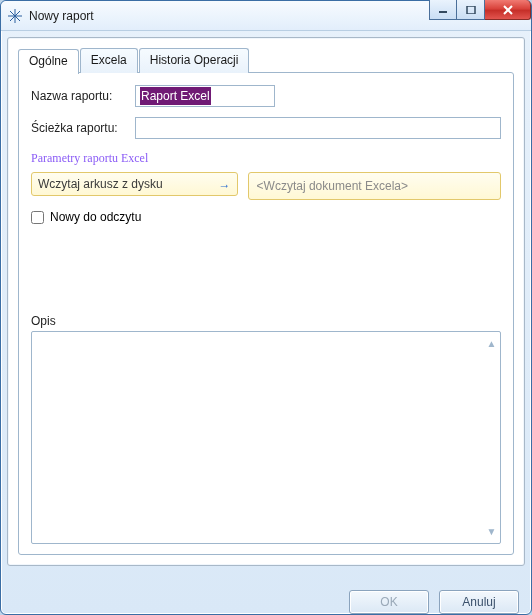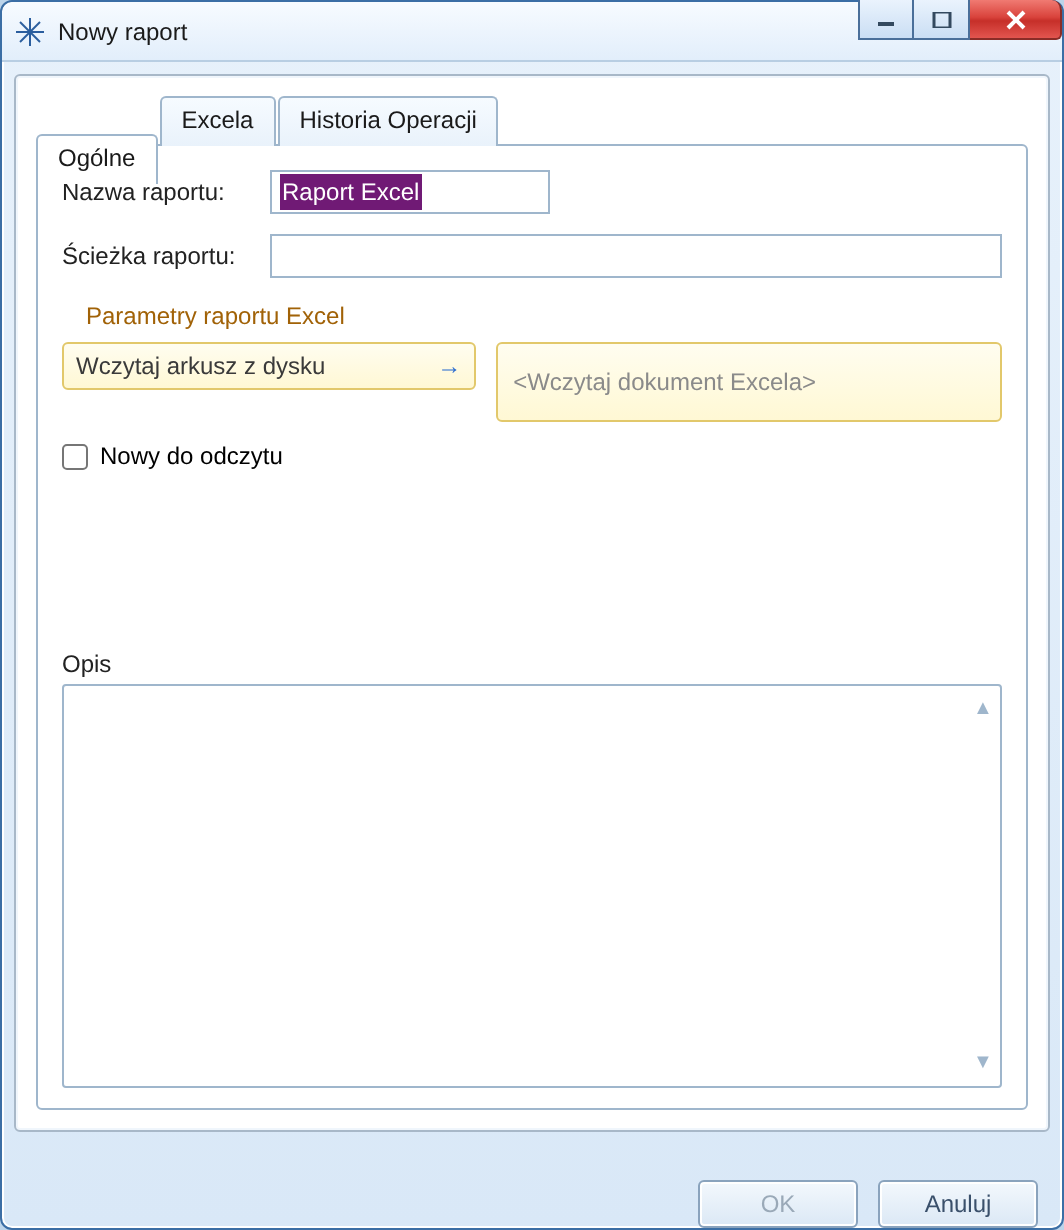--- a/index.html
+++ b/index.html
@@ -60,21 +60,21 @@
     border-bottom: none;
     background: linear-gradient(#f6fbff, #e9f2fb);
     border-top-left-radius: 3px; border-top-right-radius: 3px;
     color: #1a1a1a; cursor: pointer; margin-right: 1px;
     position: relative;
   }
   .tab.active {
     background: #ffffff;
     border-color: #9fb6cc;
     padding-bottom: 6px;
-    top: 19px;
+    top: 1px;
     z-index: 3;
   }
   .tab-panel {
     flex: 1;
     border: 1px solid #9fb6cc;
     background: #ffffff;
     border-radius: 0 3px 3px 3px;
     padding: 12px 12px 10px 12px;
     display: flex; flex-direction: column;
     position: relative;
@@ -85,37 +85,37 @@
   .text-input {
     border: 1px solid #9fb6cc; height: 22px; padding: 0 4px;
     background: #fff; outline: none;
   }
   .sel-inner {
     background: #701a75; color: #fff; padding: 1px 1px;
     display: inline-block; line-height: 16px;
   }
   .input-name { width: 140px; display:flex; align-items:center; }
   .input-path { flex: 1; }
-  .section-label { color: #a16207; margin: 2px 0 6px 12px; }
+  .section-label { color: #8b5cf6; margin: 2px 0 6px 0; font-family: Liberation Serif, serif; }
   .param-row {
     display: flex; align-items: stretch; gap: 10px;
   }
   .param-btn {
     flex: 0.9; display: flex; align-items: center; justify-content: space-between;
     border: 1px solid #e2c86b;
     background: linear-gradient(#fffdf0, #fff8d4);
     border-radius: 3px; height: 24px; padding: 0 6px; cursor: pointer;
   }
   .param-btn .label { color: #3a3a3a; }
   .param-btn .arrow { color: #2a6bd0; font-weight: bold; }
   .param-display {
     flex: 1.1; display: flex; align-items: center;
     border: 1px solid #e2c86b;
     background: linear-gradient(#fffdf0, #fff8d4);
-    border-radius: 3px; height: 40px; padding: 0 8px;
+    border-radius: 3px; height: 28px; padding: 0 8px;
     color: #8a8a8a; font-style: normal;
   }
   .check-row { display: flex; align-items: center; margin-top: 10px; }
   .check-row input { margin: 0 6px 0 0; }
   .opis-label { margin-top: 90px; color: #222; }
   .opis-box {
     flex: 1; border: 1px solid #9fb6cc; margin-top: 3px; border-radius: 2px;
     background: #fff; position: relative;
   }
   .opis-box .scroll-hint {

